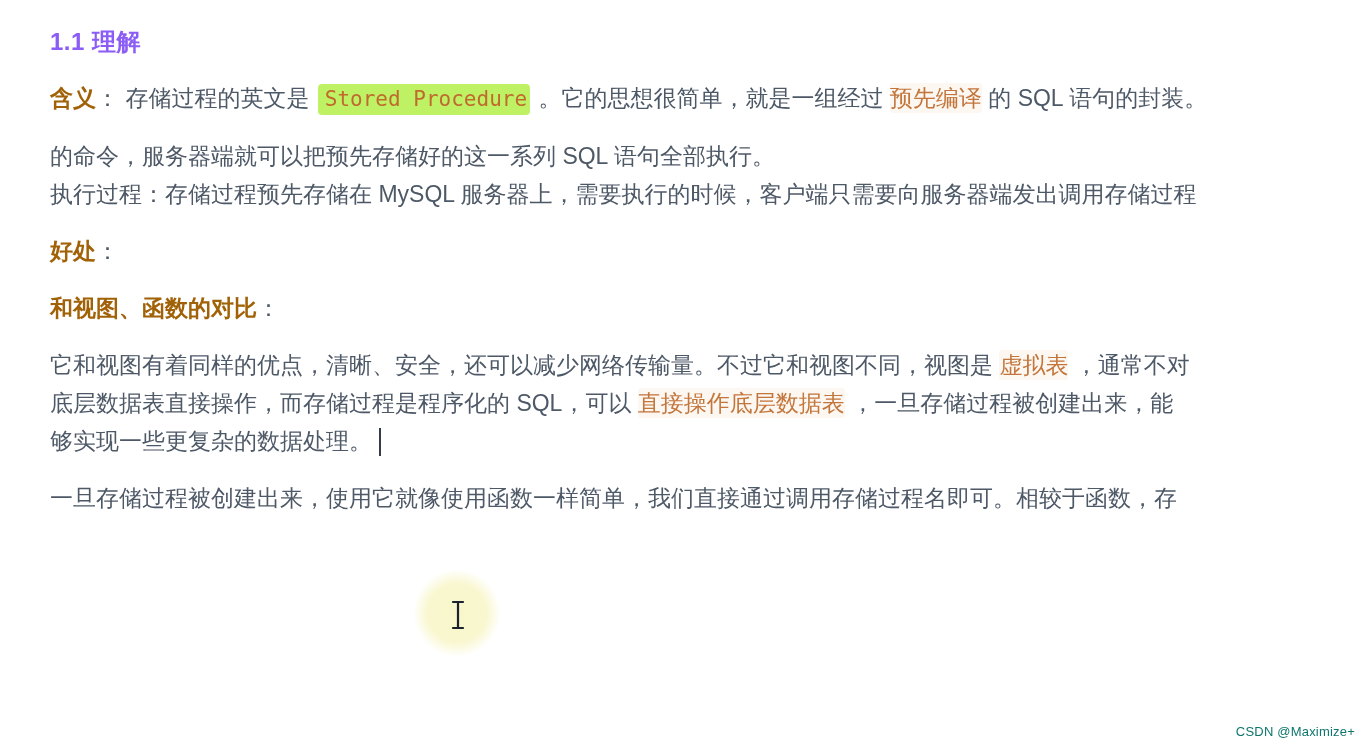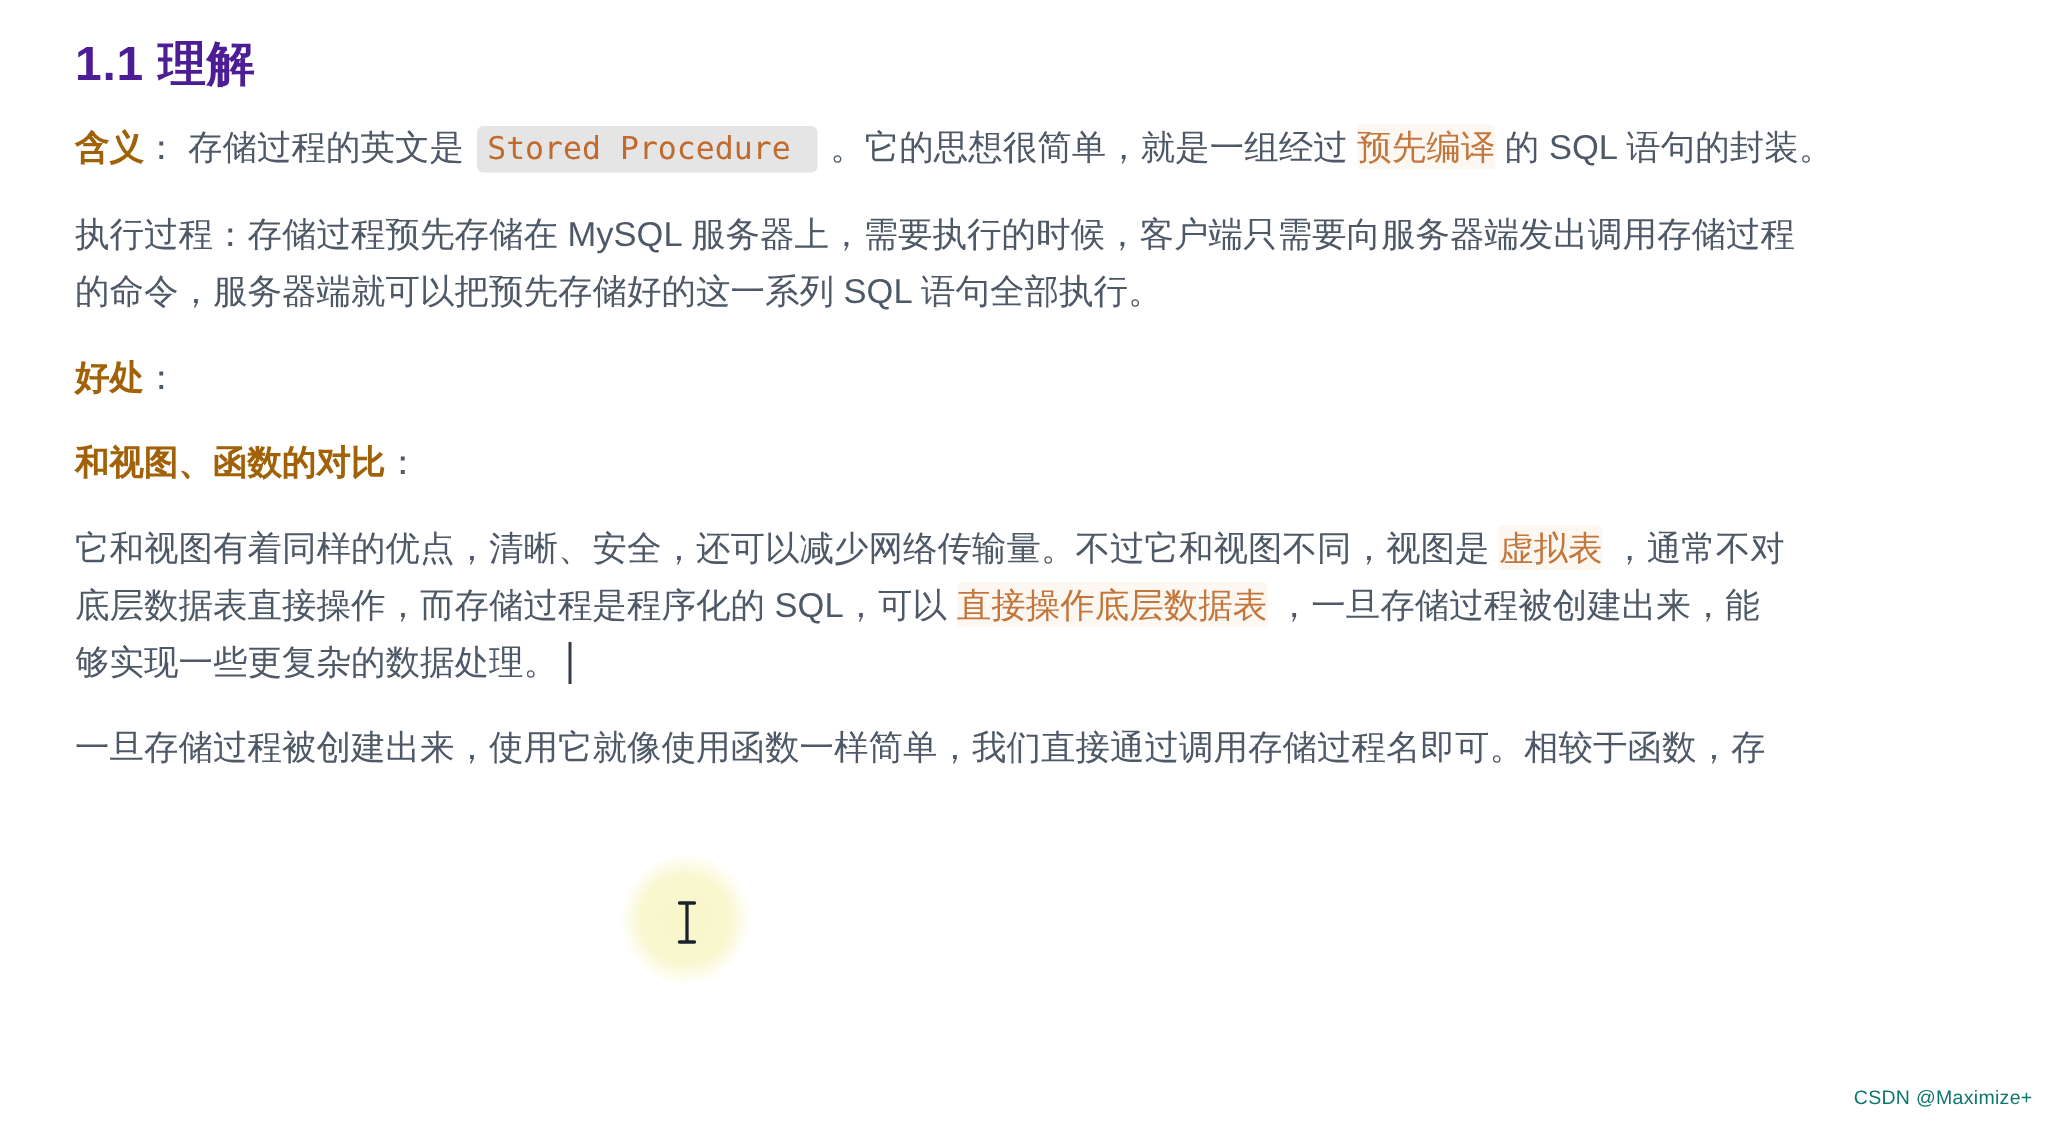--- a/index.html
+++ b/index.html
@@ -16,43 +16,43 @@
     background: #ffffff;
   }
   .content {
     position: absolute;
     left: 50px;
     top: 0;
     width: 1220px;
   }
   h1.section-heading {
     margin: 24px 0 0 0;
-    font-size: 32px;
+    font-size: 24px;
     line-height: 36px;
     font-weight: 700;
-    color: #4c1d95;
+    color: #8b5cf6;
     letter-spacing: 0.5px;
   }
   .block {
     margin: 19px 0;
     font-size: 23px;
     line-height: 38px;
     color: #4e5967;
   }
   .line { white-space: nowrap; }
   .seg-red {
     color: #a16207;
     font-weight: 700;
   }
   .seg-code {
     font-family: "DejaVu Sans Mono", "Liberation Mono", monospace;
     font-size: 21px;
     color: #c06a2d;
-    background: #e5e5e5;
-    padding: 3px 18px 4px 7px;
+    background: #bef264;
+    padding: 3px 3px 4px 7px;
     border-radius: 4px;
     margin: 0 2px;
   }
   .seg-hl {
     color: #c3763c;
     background: #fcf7f0;
     padding: 2px 0;
     border-radius: 3px;
   }
   .caret {
@@ -89,22 +89,22 @@
 <body>
 
 <div class="page">
   <div class="content">
     <h1 class="section-heading">1.1 理解</h1>
     <div id="blocks">
         <div class="block">
           <div class="line"><span class="seg-red">含义</span><span>： 存储过程的英文是 </span><span class="seg-code">Stored Procedure</span><span> 。它的思想很简单，就是一组经过 </span><span class="seg-hl">预先编译</span><span> 的 SQL 语句的封装。</span></div>
         </div>
         <div class="block">
+          <div class="line"><span>的命令，服务器端就可以把预先存储好的这一系列 SQL 语句全部执行。</span></div>
           <div class="line"><span>执行过程：存储过程预先存储在 MySQL 服务器上，需要执行的时候，客户端只需要向服务器端发出调用存储过程</span></div>
-          <div class="line"><span>的命令，服务器端就可以把预先存储好的这一系列 SQL 语句全部执行。</span></div>
         </div>
         <div class="block">
           <div class="line"><span class="seg-red">好处</span><span>：</span></div>
         </div>
         <div class="block">
           <div class="line"><span class="seg-red">和视图、函数的对比</span><span>：</span></div>
         </div>
         <div class="block">
           <div class="line"><span>它和视图有着同样的优点，清晰、安全，还可以减少网络传输量。不过它和视图不同，视图是 </span><span class="seg-hl">虚拟表</span><span> ，通常不对</span></div>
           <div class="line"><span>底层数据表直接操作，而存储过程是程序化的 SQL，可以 </span><span class="seg-hl">直接操作底层数据表</span><span> ，一旦存储过程被创建出来，能</span></div>

